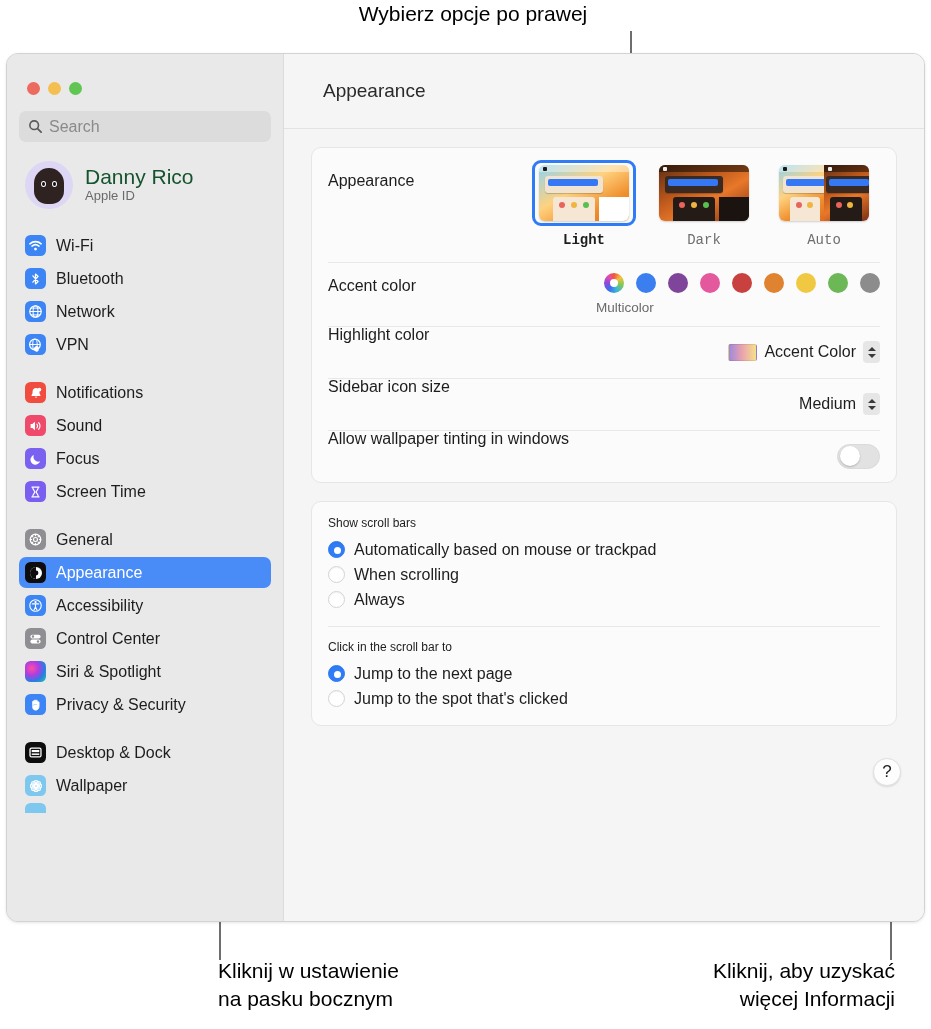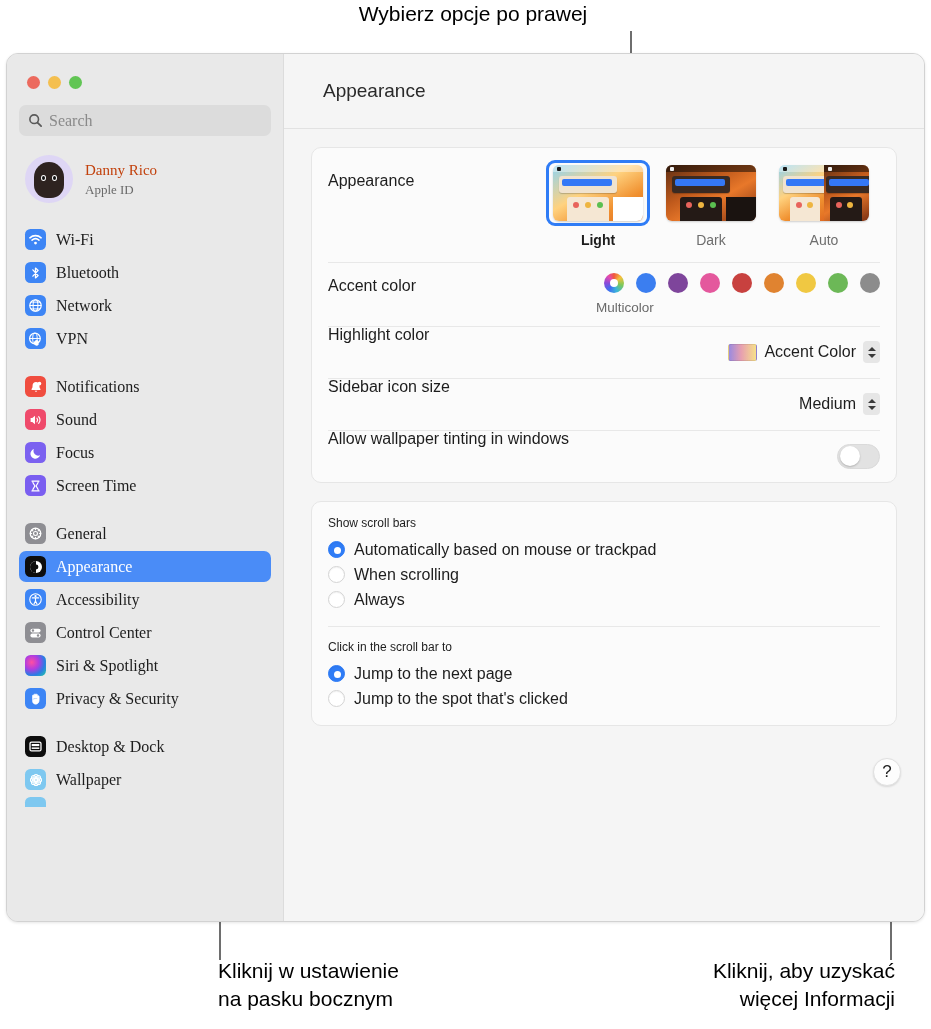--- a/index.html
+++ b/index.html
@@ -48,25 +48,24 @@
     overflow: hidden;
     display: flex;
     box-shadow: 0 1px 3px rgba(0,0,0,0.10);
   }
 
   
   .sidebar {
     width: 277px;
     background: #e9e9e9;
     border-right: 1px solid #dcdcdc;
-    padding: 0 12px;
+    padding: 6px 12px;
     flex: none;
     position: relative;
     overflow: hidden;
-    font-family: Liberation Serif, serif;
   }
 
   .traffic-lights {
     display: flex;
     gap: 8px;
     padding: 22px 0 16px 8px;
   }
   .tl { width: 13px; height: 13px; border-radius: 50%; }
   .tl.red    { background: #ec6a5e; }
   .tl.yellow { background: #f4bf4f; }
@@ -114,21 +113,21 @@
   }
   .avatar .eye.l { left: 16px; }
   .avatar .eye.r { left: 27px; }
   .avatar .pupil {
     position: absolute; top: 21px; width: 3px; height: 4px;
     background: #111; border-radius: 50%;
   }
   .avatar .pupil.l { left: 17px; }
   .avatar .pupil.r { left: 28px; }
 
-  .profile-name { font-size: 15px; color: #c2410c; line-height: 19px; }
+  .profile-name { font-size: 21px; color: #14532d; line-height: 19px; }
   .profile-sub  { font-size: 13px; color: #6a6a6a; line-height: 17px; margin-top: 1px; }
 
   .nav-group { margin-bottom: 17px; }
 
   .nav-item {
     display: flex;
     align-items: center;
     height: 31px;
     border-radius: 7px;
     padding: 0 6px;
@@ -209,21 +208,21 @@
     position: absolute;
     left: 16px; right: 16px; top: 0;
     height: 1px; background: #e8e8e8;
   }
   .row-label { font-size: 16px; color: #1d1d1d; flex: none; }
   .row-right { margin-left: auto; display: flex; align-items: center; }
 
   
   .appearance-row { align-items: flex-start; padding-top: 12px; padding-bottom: 14px; min-height: 104px; }
   .appearance-row .row-label { padding-top: 12px; }
-  .themes { margin-left: auto; display: flex; gap: 9px; padding-right: 4px; }
+  .themes { margin-left: auto; display: flex; gap: 16px; padding-right: 4px; font-family: Liberation Mono, monospace; }
   .theme { width: 104px; display: flex; flex-direction: column; align-items: center; }
   .thumb-wrap {
     width: 104px; height: 66px;
     border-radius: 9px;
     padding: 4px;
     border: 3px solid transparent;
     display:flex; align-items:center; justify-content:center;
   }
   .theme.selected .thumb-wrap { border-color: #2f7cf6; }
   .thumb {

